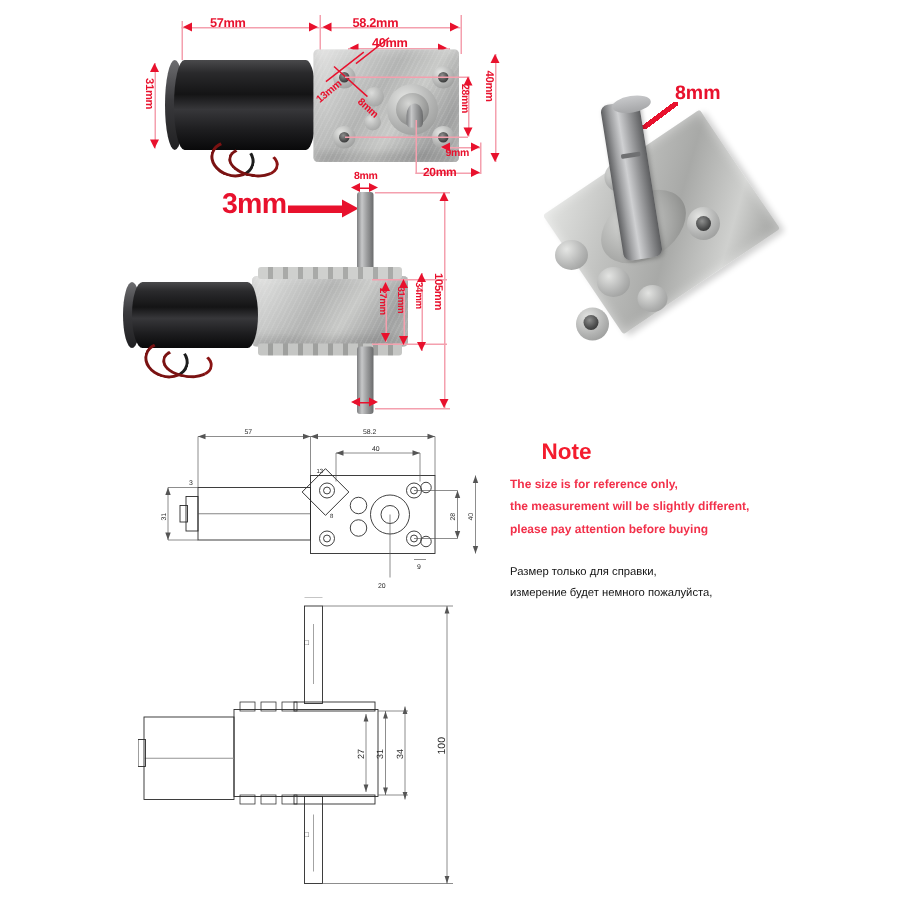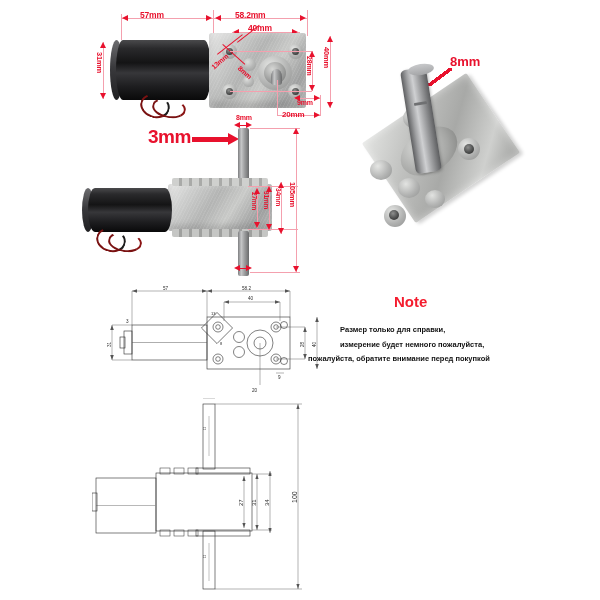--- a/index.html
+++ b/index.html
@@ -44,21 +44,21 @@
      background:linear-gradient(to right,#7d7e80,#c6c7c8 30%,#9c9d9e 60%,#6a6b6c);}
   .wire{position:absolute;border:2px solid #7a1212;border-radius:50%;
      background:transparent;border-top-color:transparent;border-right-color:#1d1d1d;}
 
   
   svg{display:block;}
 
   
   .note-title{color:#f41c2e;font-weight:bold;font-size:15px;}
   .note-en{color:#f2304a;font-size:8px;font-weight:bold;line-height:1.9;}
-  .note-ru{color:#111;font-size:7.5px;font-weight:bold;line-height:1.95;}
+  .note-ru{color:#111;font-size:7.5px;font-weight:normal;line-height:1.95;}
   .big3{color:#e8112d;font-weight:bold;font-size:19px;letter-spacing:-0.5px;}
   .big8{color:#e8112d;font-weight:bold;font-size:13px;}
 </style>
 </head>
 <body>
 
 <div class="stage">
 
   <div class="abs" style="left:0;top:0;width:360px;height:130px;">
 
@@ -314,25 +314,29 @@
         <text x="178" y="94">9</text>
         <text x="152" y="107">20</text>
         <text x="26" y="38">3</text>
         <text x="111" y="30" font-size="4">13</text>
         <text x="120" y="60" font-size="4">8</text>
       </g>
     </svg>
   </div>
 
   <div class="abs" style="left:340px;top:293px;width:255px;">
-    <div class="note-title" style="margin-left:54px;">Note</div>
+    <div class="note-title" style="margin-left:21px;">Note</div>
+    <div class="note-en" style="margin-top:5px;">
+      <div>The size is for reference only,</div>
+      <div>the measurement will be slightly different,</div>
+      <div>please pay attention before buying</div>
+    </div>
     <div class="note-ru" style="margin-top:13px;">
       <div>Размер только для справки,</div>
       <div>измерение будет немного пожалуйста,</div>
-      <div style="margin-left:-32px;">пожалуйста, обратите внимание перед покупкой</div>
     </div>
   </div>
 
   <div class="abs" style="left:92px;top:398px;width:245px;height:195px;">
     <svg width="245" height="195" viewBox="0 0 245 195">
       <g stroke="#2b2b2b" stroke-width="0.6" fill="none">
 
         <rect x="111" y="6" width="12" height="65"></rect>
         <line x1="117" y1="18" x2="117" y2="58" stroke="#999"></line>
 

